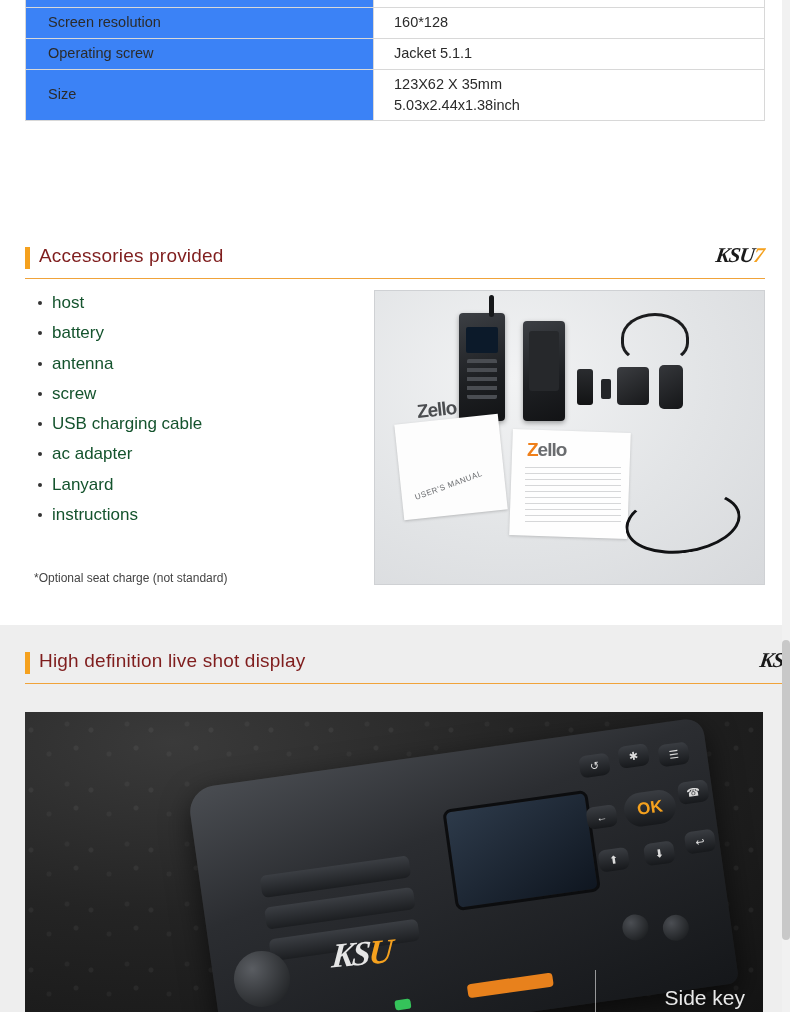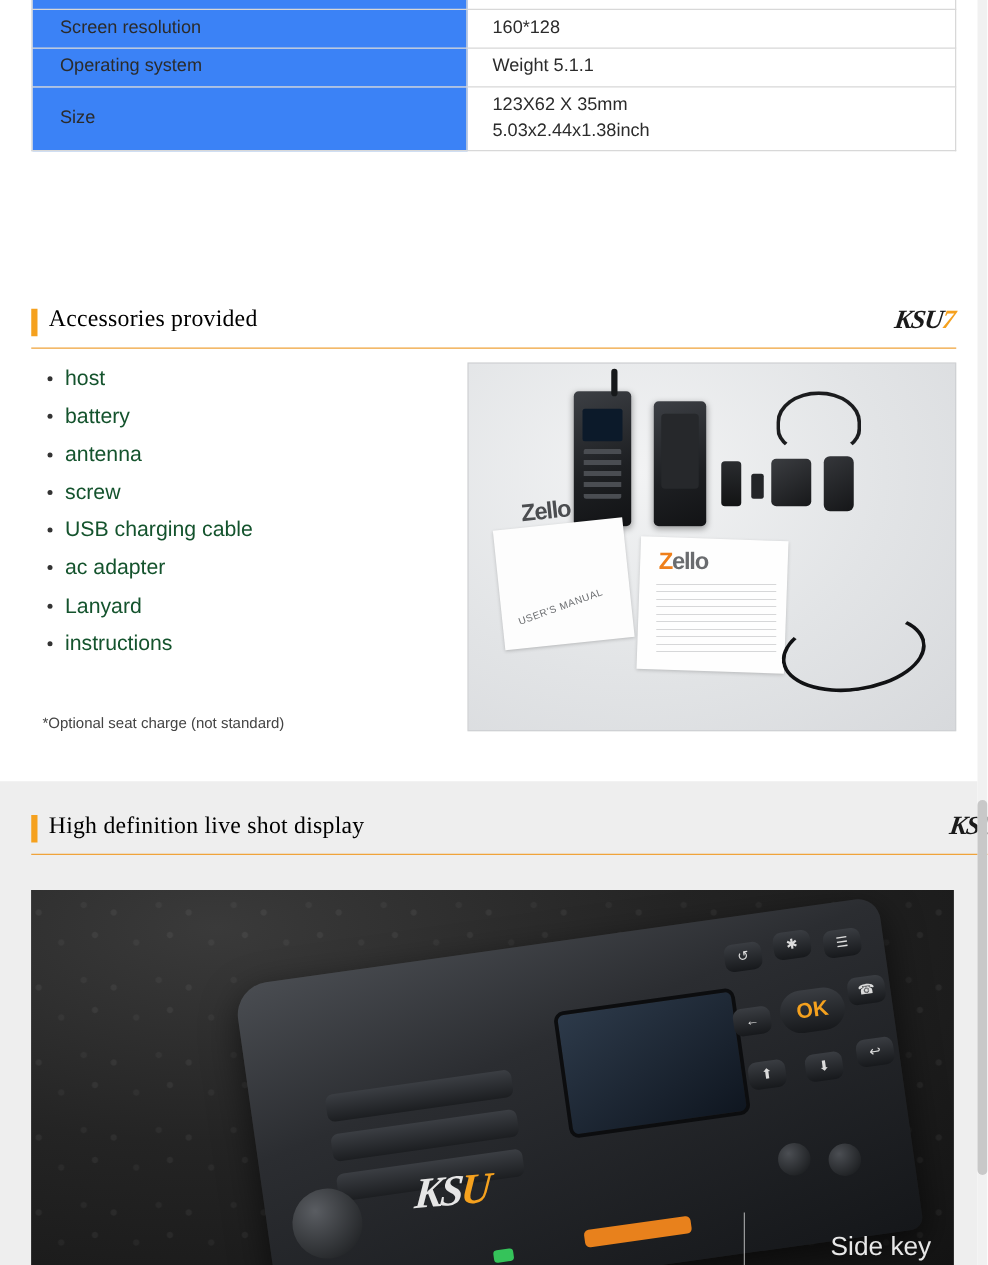--- a/index.html
+++ b/index.html
@@ -59,23 +59,22 @@
     top: 2px;
     width: 5px;
     height: 22px;
     background: #f5a11e;
   }
   .section-head .title {
     position: absolute;
     left: 14px;
     top: 0;
     font-size: 19px;
-    color: #000000;
+    color: #7f1d1d;
     letter-spacing: .2px;
-    font-family: Liberation Serif, serif;
   }
   .section-head .rule {
     position: absolute;
     left: 0;
     right: 0;
     bottom: 0;
     height: 1px;
     background: #f0a33a;
   }
   .brand {
@@ -400,22 +399,22 @@
     <tbody>
       <tr class="row-norm">
         <td class="k">Screen size</td>
         <td class="v">1.77 SPI color screen</td>
       </tr>
       <tr class="row-norm">
         <td class="k">Screen resolution</td>
         <td class="v">160*128</td>
       </tr>
       <tr class="row-norm">
-        <td class="k">Operating system</td>
-        <td class="v">Weight 5.1.1</td>
+        <td class="k">Operating screw</td>
+        <td class="v">Jacket 5.1.1</td>
       </tr>
       <tr class="row-tall">
         <td class="k">Size</td>
         <td class="v" style="white-space: pre-line;">123X62 X 35mm
 5.03x2.44x1.38inch</td>
       </tr>
     </tbody>
   </table>
 </div>
 

